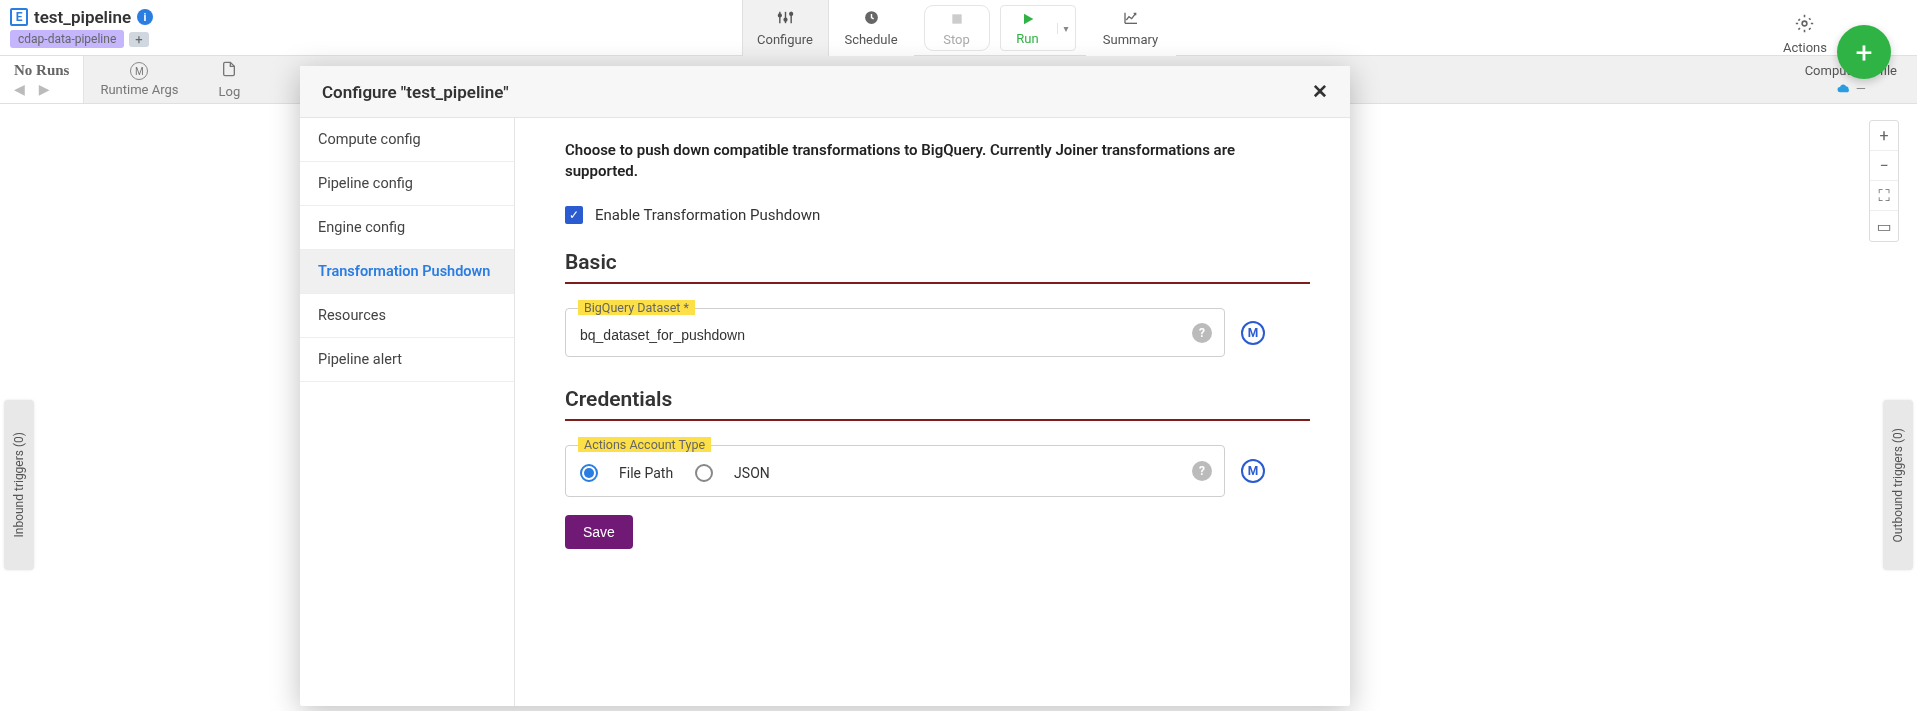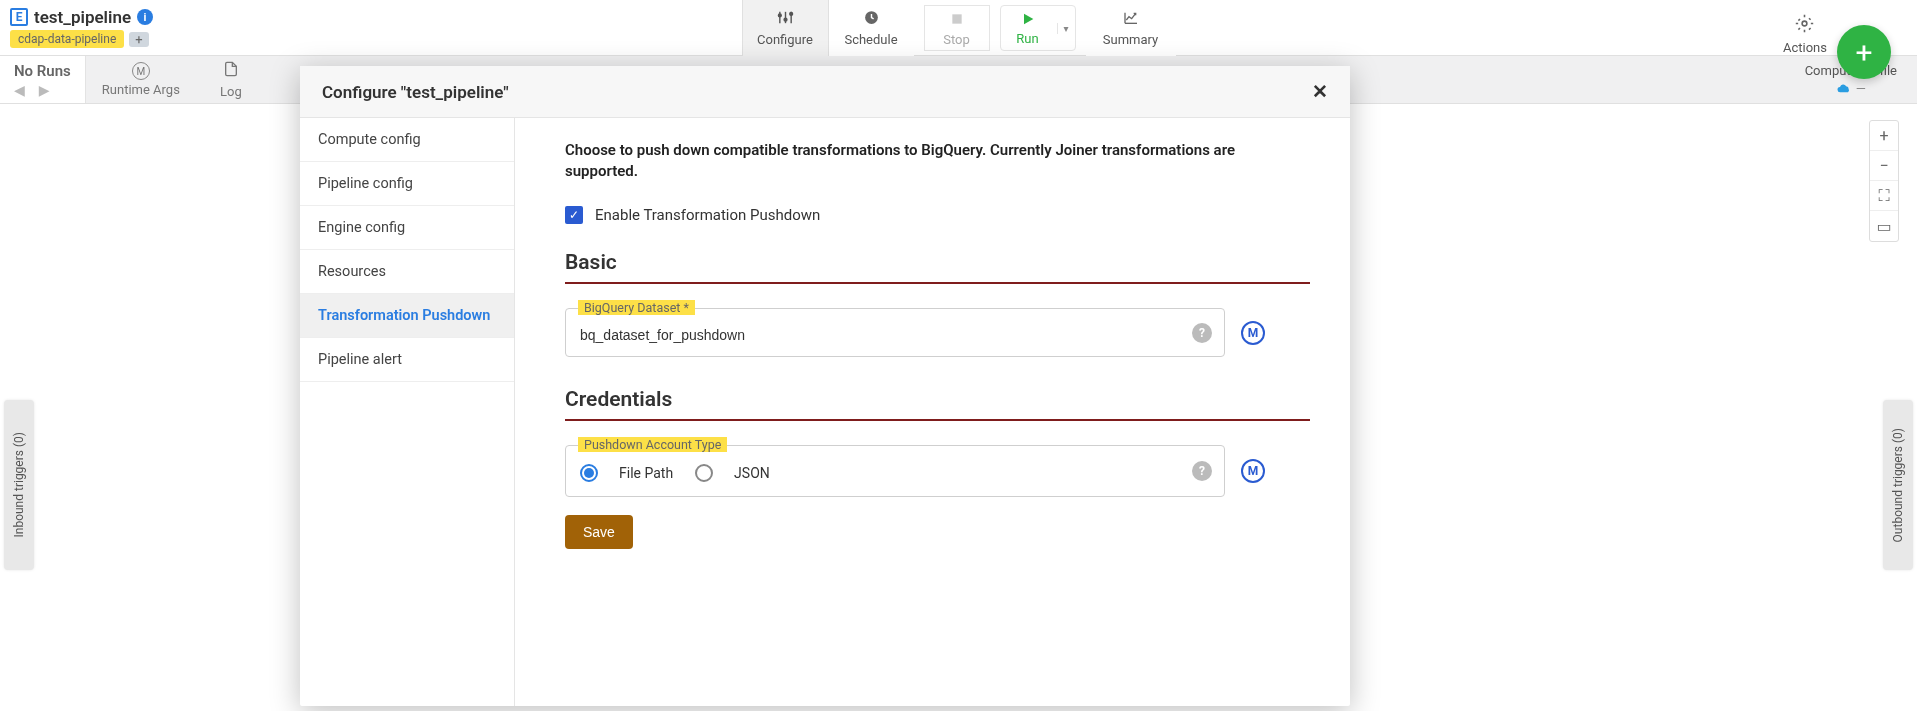--- a/index.html
+++ b/index.html
@@ -5,43 +5,43 @@
 * { box-sizing: border-box; margin: 0; padding: 0; }
 body { font-family: -apple-system, BlinkMacSystemFont, "Segoe UI", Roboto, Helvetica, Arial, sans-serif; background: #ffffff; width: 1917px; height: 711px; overflow: hidden; position: relative; }
 
 
 .topbar { display: flex; align-items: stretch; height: 56px; border-bottom: 1px solid #e0e0e0; background: #ffffff; }
 .topbar-left { display: flex; flex-direction: column; justify-content: center; padding: 4px 10px; gap: 3px; }
 .title-row { display: flex; align-items: center; gap: 6px; font-size: 17px; font-weight: 600; color: #333; }
 .logo-e { width: 18px; height: 18px; border: 2px solid #2a7de1; border-radius: 2px; display: flex; align-items: center; justify-content: center; color: #2a7de1; font-size: 12px; font-weight: 700; }
 .info-icon { width: 16px; height: 16px; border-radius: 50%; background: #2a7de1; color: #fff; font-size: 11px; display: flex; align-items: center; justify-content: center; font-weight: 700; }
 .tag-row { display: flex; align-items: center; gap: 5px; }
-.pill { background: #fde047; border-radius: 3px; padding: 2px 8px; font-size: 12px; color: #666; }
+.pill { background: #c4b5fd; border-radius: 3px; padding: 2px 8px; font-size: 12px; color: #666; }
 .pill-add { background: #d0d7de; border-radius: 3px; padding: 0 6px; font-size: 13px; color: #666; cursor: pointer; }
 
 .topbar-center { display: flex; margin-left: auto; margin-right: auto; position: absolute; left: 50%; transform: translateX(-50%); height: 56px; }
 .tool-btn { display: flex; flex-direction: column; align-items: center; justify-content: center; width: 86px; border-left: 1px solid #e0e0e0; font-size: 13px; color: #555; gap: 2px; background: #fff; }
 .tool-btn.active { background: #f1f1f1; }
 .tool-btn .ico { font-size: 17px; color: #666; }
-.tool-btn.stop { margin-left: 10px; border: 1px solid #e5e5e5; border-radius: 0; width: 66px; height: 46px; margin-top: 5px; color: #aaa; }
+.tool-btn.stop { margin-left: 10px; border: 1px solid #e5e5e5; border-radius: 9px; width: 66px; height: 46px; margin-top: 5px; color: #aaa; }
 .tool-btn.stop .ico { color: #bbb; }
 .tool-btn.run-wrap { margin-left: 10px; border: 1px solid #e5e5e5; border-radius: 4px; height: 46px; margin-top: 5px; width: 76px; flex-direction: row; padding: 0; }
 .tool-btn.run-wrap .main { display: flex; flex-direction: column; align-items: center; justify-content: space-between; flex: 1; color: #2fb344; }
 .tool-btn.run-wrap .caret { border-left: 1px solid #e5e5e5; width: 18px; display: flex; align-items: center; justify-content: center; color: #888; font-size: 10px; }
 .tool-btn.summary { margin-left: 10px; border-left: none; width: 90px; }
 
 .topbar-right { margin-left: auto; display: flex; align-items: flex-end; padding-right: 90px; }
 .actions-btn { display: flex; flex-direction: column; align-items: center; gap: 3px; font-size: 13px; color: #555; }
 .actions-btn .ico { font-size: 18px; color: #666; }
 
 .fab { position: absolute; right: 26px; top: 25px; width: 54px; height: 54px; border-radius: 50%; background: #2fb344; color: #fff; display: flex; align-items: center; justify-content: center; font-size: 30px; box-shadow: 0 3px 8px rgba(0,0,0,0.2); cursor: pointer; z-index: 50; }
 
 
 .subbar { display: flex; align-items: stretch; height: 48px; background: #f0f0f1; border-bottom: 1px solid #e0e0e0; }
-.noruns { display: flex; flex-direction: column; justify-content: center; padding: 0 14px; background: #ffffff; border-right: 1px solid #e3e3e3; gap: 2px; }
+.noruns { display: flex; flex-direction: column; justify-content: center; padding: 0 14px; background: #ffffff; border-right: 1px solid #e3e3e3; gap: 2px; font-family: Liberation Serif, serif; }
 .noruns-title { font-size: 15px; font-weight: 600; color: #666; }
 .noruns-nav { display: flex; gap: 14px; color: #bbb; font-size: 14px; }
 .subtab { display: flex; flex-direction: column; align-items: center; justify-content: center; width: 110px; font-size: 13px; color: #777; gap: 2px; }
 .subtab .circ { width: 18px; height: 18px; border: 1.5px solid #888; border-radius: 50%; font-size: 10px; display: flex; align-items: center; justify-content: center; }
 .subtab .docico { font-size: 16px; color: #777; }
 .compute-profile { margin-left: auto; display: flex; flex-direction: column; align-items: center; justify-content: center; padding: 0 20px; font-size: 13px; color: #555; gap: 3px; }
 .cloud-row { display: flex; align-items: center; gap: 4px; color: #2a7de1; font-size: 13px; }
 
 
 .canvas { position: absolute; top: 104px; left: 0; right: 0; bottom: 0; background: #ffffff; }
@@ -78,21 +78,21 @@
 .field-label { position: absolute; top: -9px; left: 12px; background: #fde047; padding: 0 6px; font-size: 12.5px; color: #666; }
 .field-label .req { color: #666; margin-left: 3px; }
 .field-input { border: none; outline: none; font-size: 14px; width: calc(100% - 30px); color: #333; }
 .help-q { position: absolute; right: 12px; top: 50%; transform: translateY(-50%); width: 20px; height: 20px; border-radius: 50%; background: #bbb; color: #fff; display: flex; align-items: center; justify-content: center; font-size: 12px; font-weight: 700; }
 .m-badge { width: 24px; height: 24px; border: 2px solid #2a5bd1; border-radius: 50%; display: flex; align-items: center; justify-content: center; color: #2a5bd1; font-size: 12px; font-weight: 700; flex-shrink: 0; }
 .radio-row { display: flex; align-items: center; gap: 22px; }
 .radio-opt { display: flex; align-items: center; gap: 21px; font-size: 14px; color: #333; }
 .radio-circle { width: 18px; height: 18px; border: 2px solid #888; border-radius: 50%; display: flex; align-items: center; justify-content: center; }
 .radio-circle.checked { border-color: #2a7de1; }
 .radio-circle.checked::after { content: ''; width: 10px; height: 10px; background: #2a7de1; border-radius: 50%; }
-.save-btn { background: #a16207; color: #fff; border: none; padding: 9px 18px; border-radius: 4px; font-size: 14px; cursor: pointer; margin-top: 8px; }
+.save-btn { background: #701a75; color: #fff; border: none; padding: 9px 18px; border-radius: 4px; font-size: 14px; cursor: pointer; margin-top: 8px; }
 </style>
 </head>
 <body>
 
 <div class="topbar">
   <div class="topbar-left">
     <div class="title-row">
       <div class="logo-e">E</div>
       <span>test_pipeline</span>
       <div class="info-icon">i</div>
@@ -238,22 +238,22 @@
     <div class="modal-title">Configure "test_pipeline"</div>
     <div class="modal-close">
       <span>✕</span>
     </div>
   </div>
   <div class="modal-body">
     <div class="side-nav">
       <div class="side-nav-item">Compute config</div>
       <div class="side-nav-item">Pipeline config</div>
       <div class="side-nav-item">Engine config</div>
+      <div class="side-nav-item active">Transformation Pushdown</div>
       <div class="side-nav-item">Resources</div>
-      <div class="side-nav-item active">Transformation Pushdown</div>
       <div class="side-nav-item">Pipeline alert</div>
     </div>
     <div class="content">
       <div class="desc">Choose to push down compatible transformations to BigQuery. Currently Joiner transformations are supported.</div>
       <div class="check-row">
         <div class="checkbox">
           <span>✓</span>
         </div>
         <div class="check-label">Enable Transformation Pushdown</div>
       </div>
@@ -271,21 +271,21 @@
           </div>
         </div>
         <div class="m-badge">M</div>
       </div>
 
       <div class="section-h">Credentials</div>
 
       <div class="field-wrap" style="margin-bottom:10px">
         <div class="field-box">
           <div class="field-border" style="padding:18px 14px 14px">
-            <div class="field-label">Pushdown Account Type</div>
+            <div class="field-label">Actions Account Type</div>
             <div class="radio-row">
               <div class="radio-opt">
                 <div class="radio-circle checked"></div>
                 <span>File Path</span>
               </div>
               <div class="radio-opt">
                 <div class="radio-circle"></div>
                 <span>JSON</span>
               </div>
             </div>

